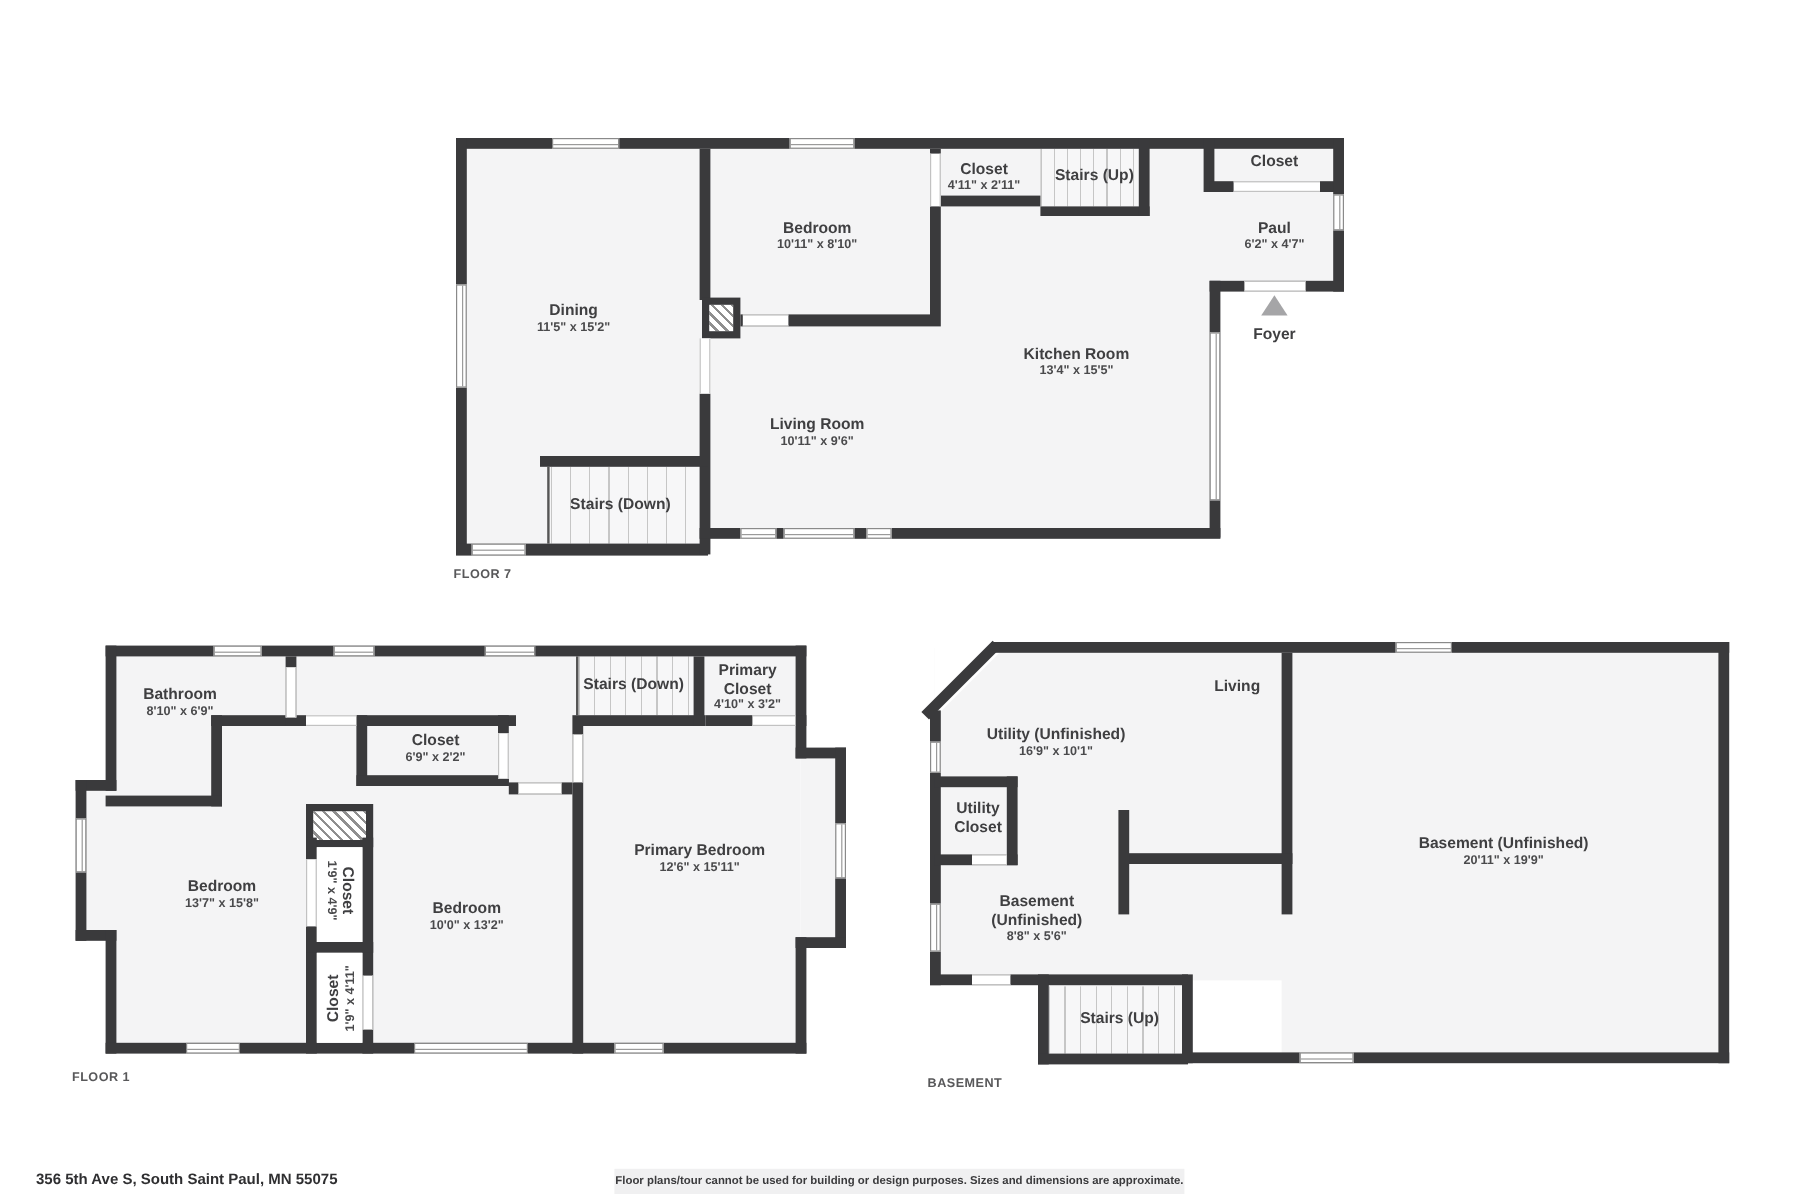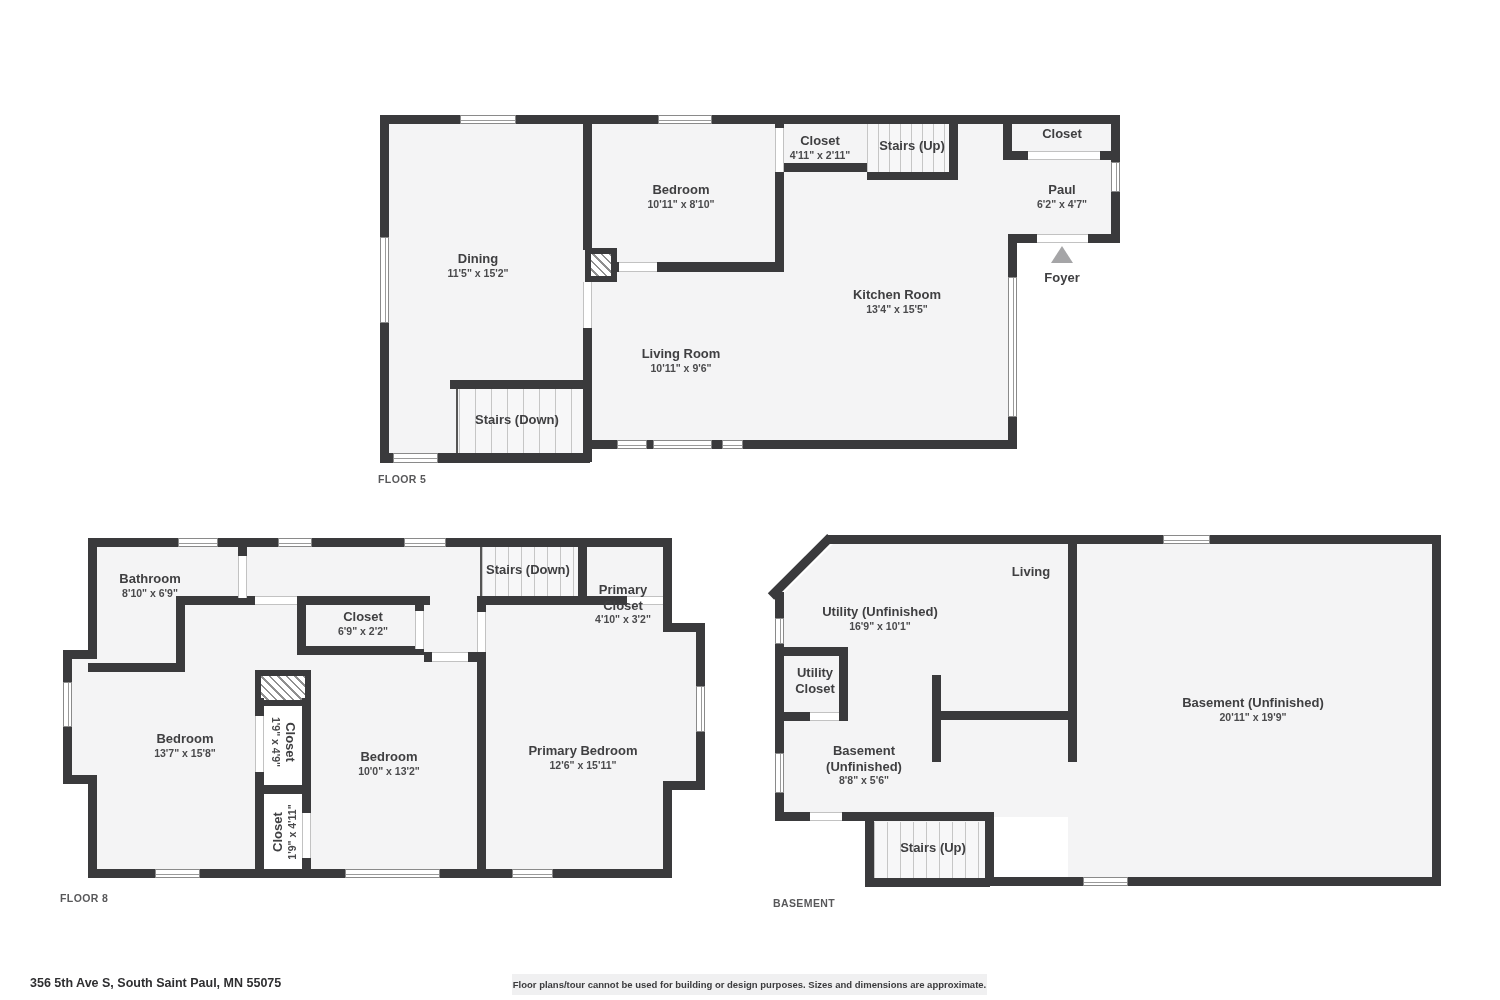--- a/index.html
+++ b/index.html
@@ -115,21 +115,21 @@
       <div>Kitchen Room</div>
         <div class="dim">13'4" x 15'5"</div>
       </div>
     <div class="room-label" style="left:681px;top:360px">
       <div>Living Room</div>
         <div class="dim">10'11" x 9'6"</div>
       </div>
     <div class="room-label" style="left:517px;top:420px">
       <div>Stairs (Down)</div>
       </div>
-    <div class="plan-label" style="left:378px;top:473px">FLOOR 5</div>
+    <div class="plan-label" style="left:378px;top:473px">FLOOR 7</div>
   </section>
 
   <section>
 
     <div class="f" style="left:93px;top:543px;width:574px;height:330px"></div>
     <div class="f" style="left:68px;top:655px;width:30px;height:125px"></div>
     <div class="f" style="left:667px;top:628px;width:33px;height:157px"></div>
 
     <div class="st" style="left:482px;top:547px;width:96px;height:49px;background-image:repeating-linear-gradient(to right,#c6c6c6 0 1px,transparent 1px 13px)"></div>
     <div class="tl" style="left:480px;top:547px;width:2px;height:49px"></div>
@@ -191,45 +191,45 @@
       <div>Bathroom</div>
         <div class="dim">8'10" x 6'9"</div>
       </div>
     <div class="room-label" style="left:363px;top:623px">
       <div>Closet</div>
         <div class="dim">6'9" x 2'2"</div>
       </div>
     <div class="room-label" style="left:528px;top:570px">
       <div>Stairs (Down)</div>
       </div>
-    <div class="room-label" style="left:623px;top:604px;white-space:normal;width:76px">
+    <div class="room-label" style="left:623px;top:572px;white-space:normal;width:76px">
       <div>Primary Closet</div>
         <div class="dim">4'10" x 3'2"</div>
       </div>
     <div class="room-label" style="left:185px;top:745px">
       <div>Bedroom</div>
         <div class="dim">13'7" x 15'8"</div>
       </div>
     <div class="room-label rot90" style="left:284px;top:742px">
       <div>Closet</div>
         <div class="dim">1'9" x 4'9"</div>
       </div>
     <div class="room-label" style="left:389px;top:763px">
       <div>Bedroom</div>
         <div class="dim">10'0" x 13'2"</div>
       </div>
     <div class="room-label rot270" style="left:284px;top:832px">
       <div>Closet</div>
         <div class="dim">1'9" x 4'11"</div>
       </div>
-    <div class="room-label" style="left:583px;top:757px">
+    <div class="room-label" style="left:583px;top:715px">
       <div>Primary Bedroom</div>
         <div class="dim">12'6" x 15'11"</div>
       </div>
-    <div class="plan-label" style="left:60px;top:892px">FLOOR 8</div>
+    <div class="plan-label" style="left:60px;top:892px">FLOOR 1</div>
   </section>
 
   <section>
 
     <div class="f" style="left:779px;top:540px;width:293px;height:277px"></div>
     <div class="f" style="left:1068px;top:540px;width:368px;height:340px"></div>
     <div class="f" style="left:865px;top:813px;width:125px;height:70px"></div>
     <div class="corner-cut" style="left:779px;top:540px"></div>
 
     <div class="st" style="left:874px;top:822px;width:111px;height:56px;background-image:repeating-linear-gradient(to right,#c6c6c6 0 1px,transparent 1px 13px)"></div>

